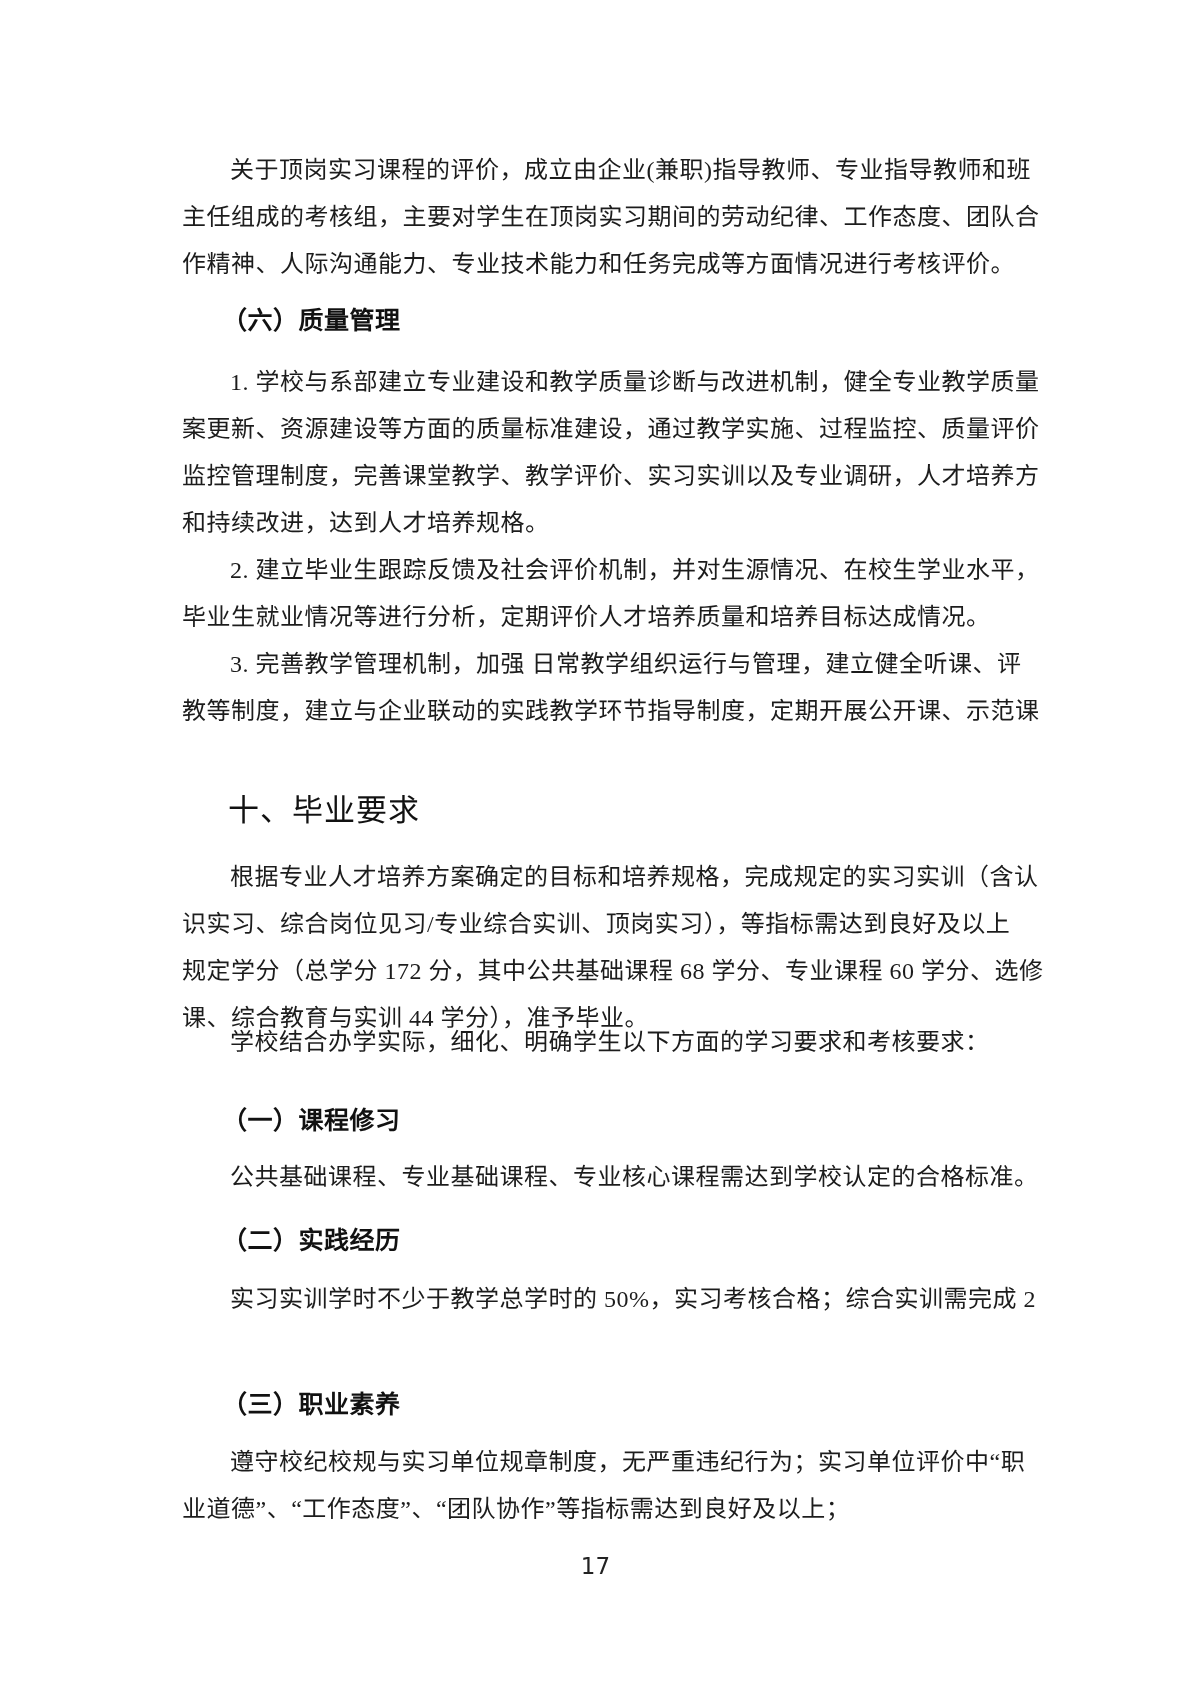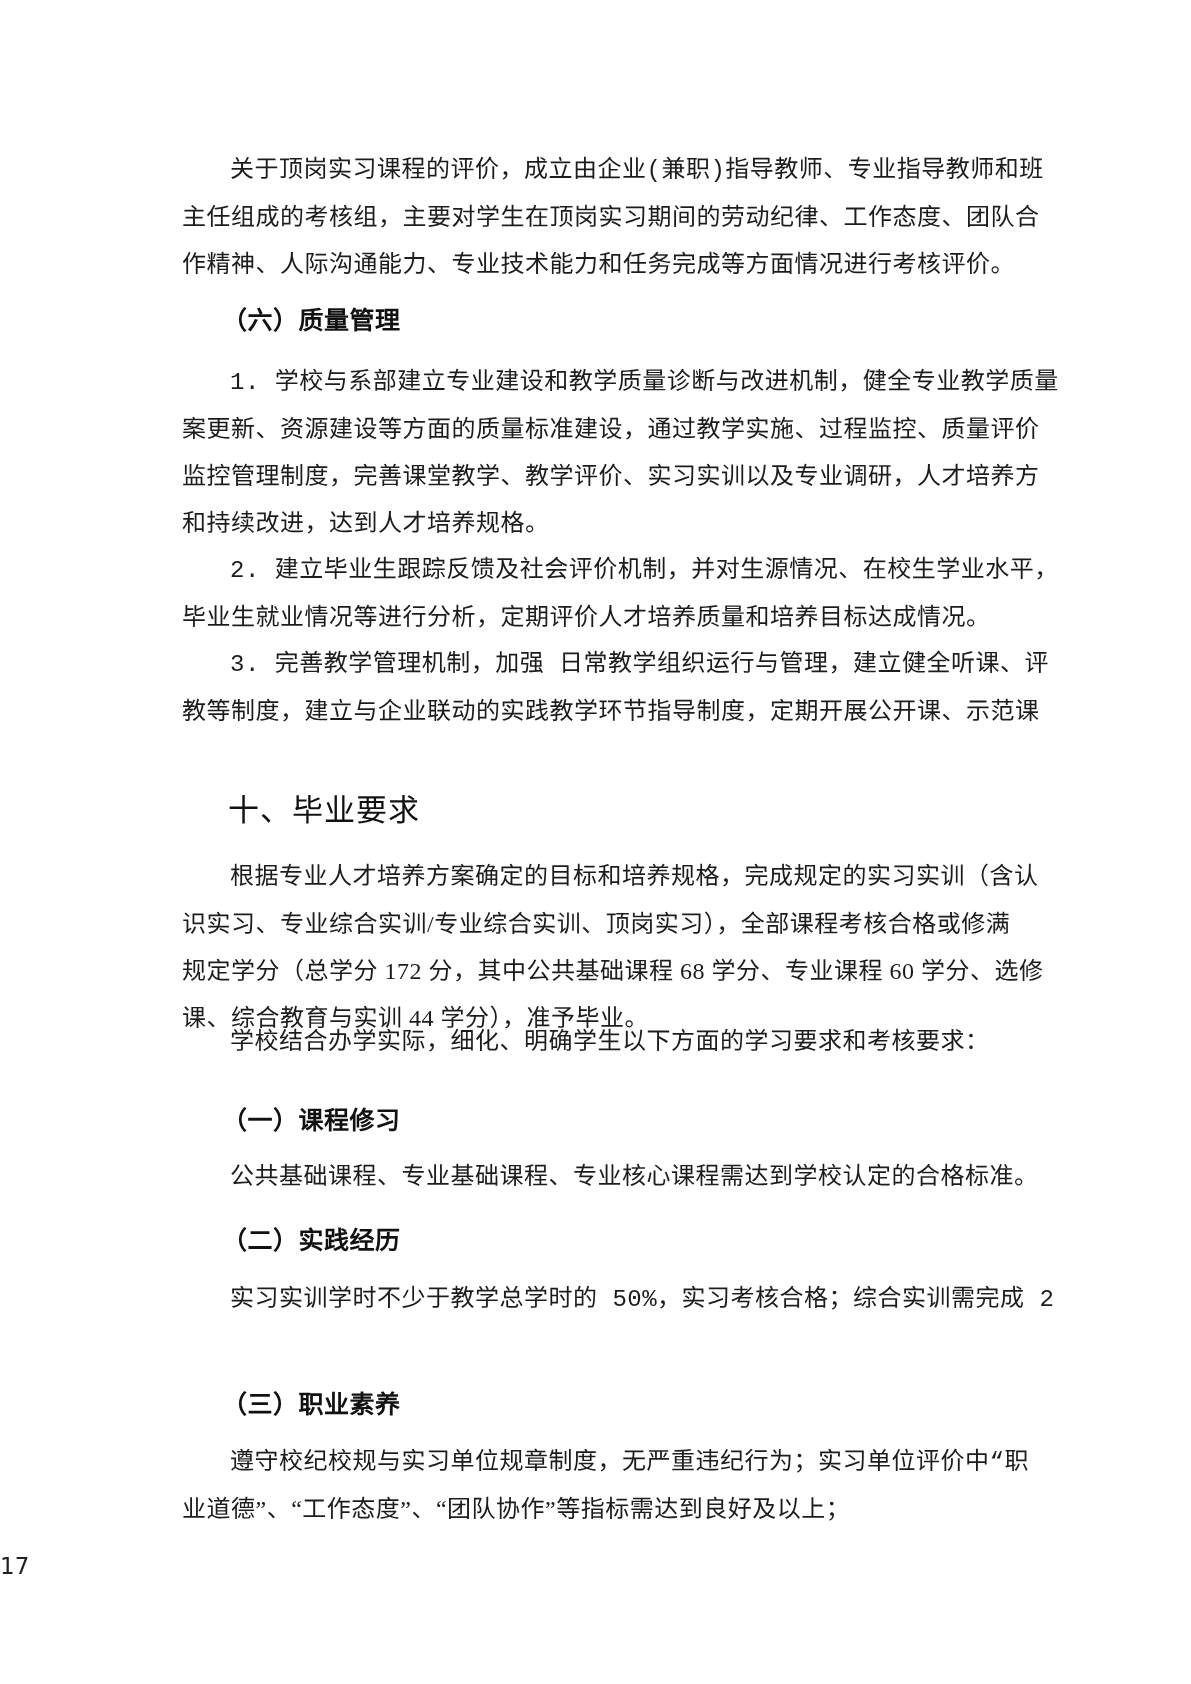--- a/index.html
+++ b/index.html
@@ -28,21 +28,20 @@
     width: 100%;
   }
   .para .line {
     font-size: 24px;
     line-height: 47px;
     letter-spacing: 0.5px;
     white-space: nowrap;
   }
   .para .line.indent {
     padding-left: 48px;
-    font-family: Liberation Mono, monospace;
   }
   .h-sub {
     font-size: 25px;
     line-height: 47px;
     font-weight: bold;
     letter-spacing: 0.5px;
     padding-left: 40px;
     white-space: nowrap;
     color: #111111;
   }
@@ -54,21 +53,21 @@
     letter-spacing: 1px;
     padding-left: 46px;
     white-space: nowrap;
     color: #111111;
   }
   .page-number {
     position: absolute;
     left: 0;
     top: 1553px;
     width: 1191px;
-    text-align: left;
+    text-align: center;
     font-family: "DejaVu Sans", "Liberation Sans", sans-serif;
     font-size: 23px;
     color: #222222;
   }
 </style>
 </head>
 <body>
 
 <div class="page">
   <div class="content">
@@ -99,21 +98,21 @@
       <div class="line indent">3. 完善教学管理机制，加强 日常教学组织运行与管理，建立健全听课、评</div>
       <div class="line">教等制度，建立与企业联动的实践教学环节指导制度，定期开展公开课、示范课</div>
     </div>
 
     <div class="block" style="top:790px">
       <div class="h-main">十、毕业要求</div>
     </div>
 
     <div class="block para" style="top:854px">
       <div class="line indent">根据专业人才培养方案确定的目标和培养规格，完成规定的实习实训（含认</div>
-      <div class="line">识实习、专业综合实训/专业综合实训、顶岗实习），全部课程考核合格或修满</div>
+      <div class="line">识实习、综合岗位见习/专业综合实训、顶岗实习），等指标需达到良好及以上</div>
       <div class="line">规定学分（总学分 172 分，其中公共基础课程 68 学分、专业课程 60 学分、选修</div>
       <div class="line">课、综合教育与实训 44 学分），准予毕业。</div>
     </div>
 
     <div class="block para" style="top:1019px">
       <div class="line indent">学校结合办学实际，细化、明确学生以下方面的学习要求和考核要求：</div>
     </div>
 
     <div class="block" style="top:1097px">
       <div class="h-sub">（一）课程修习</div>

